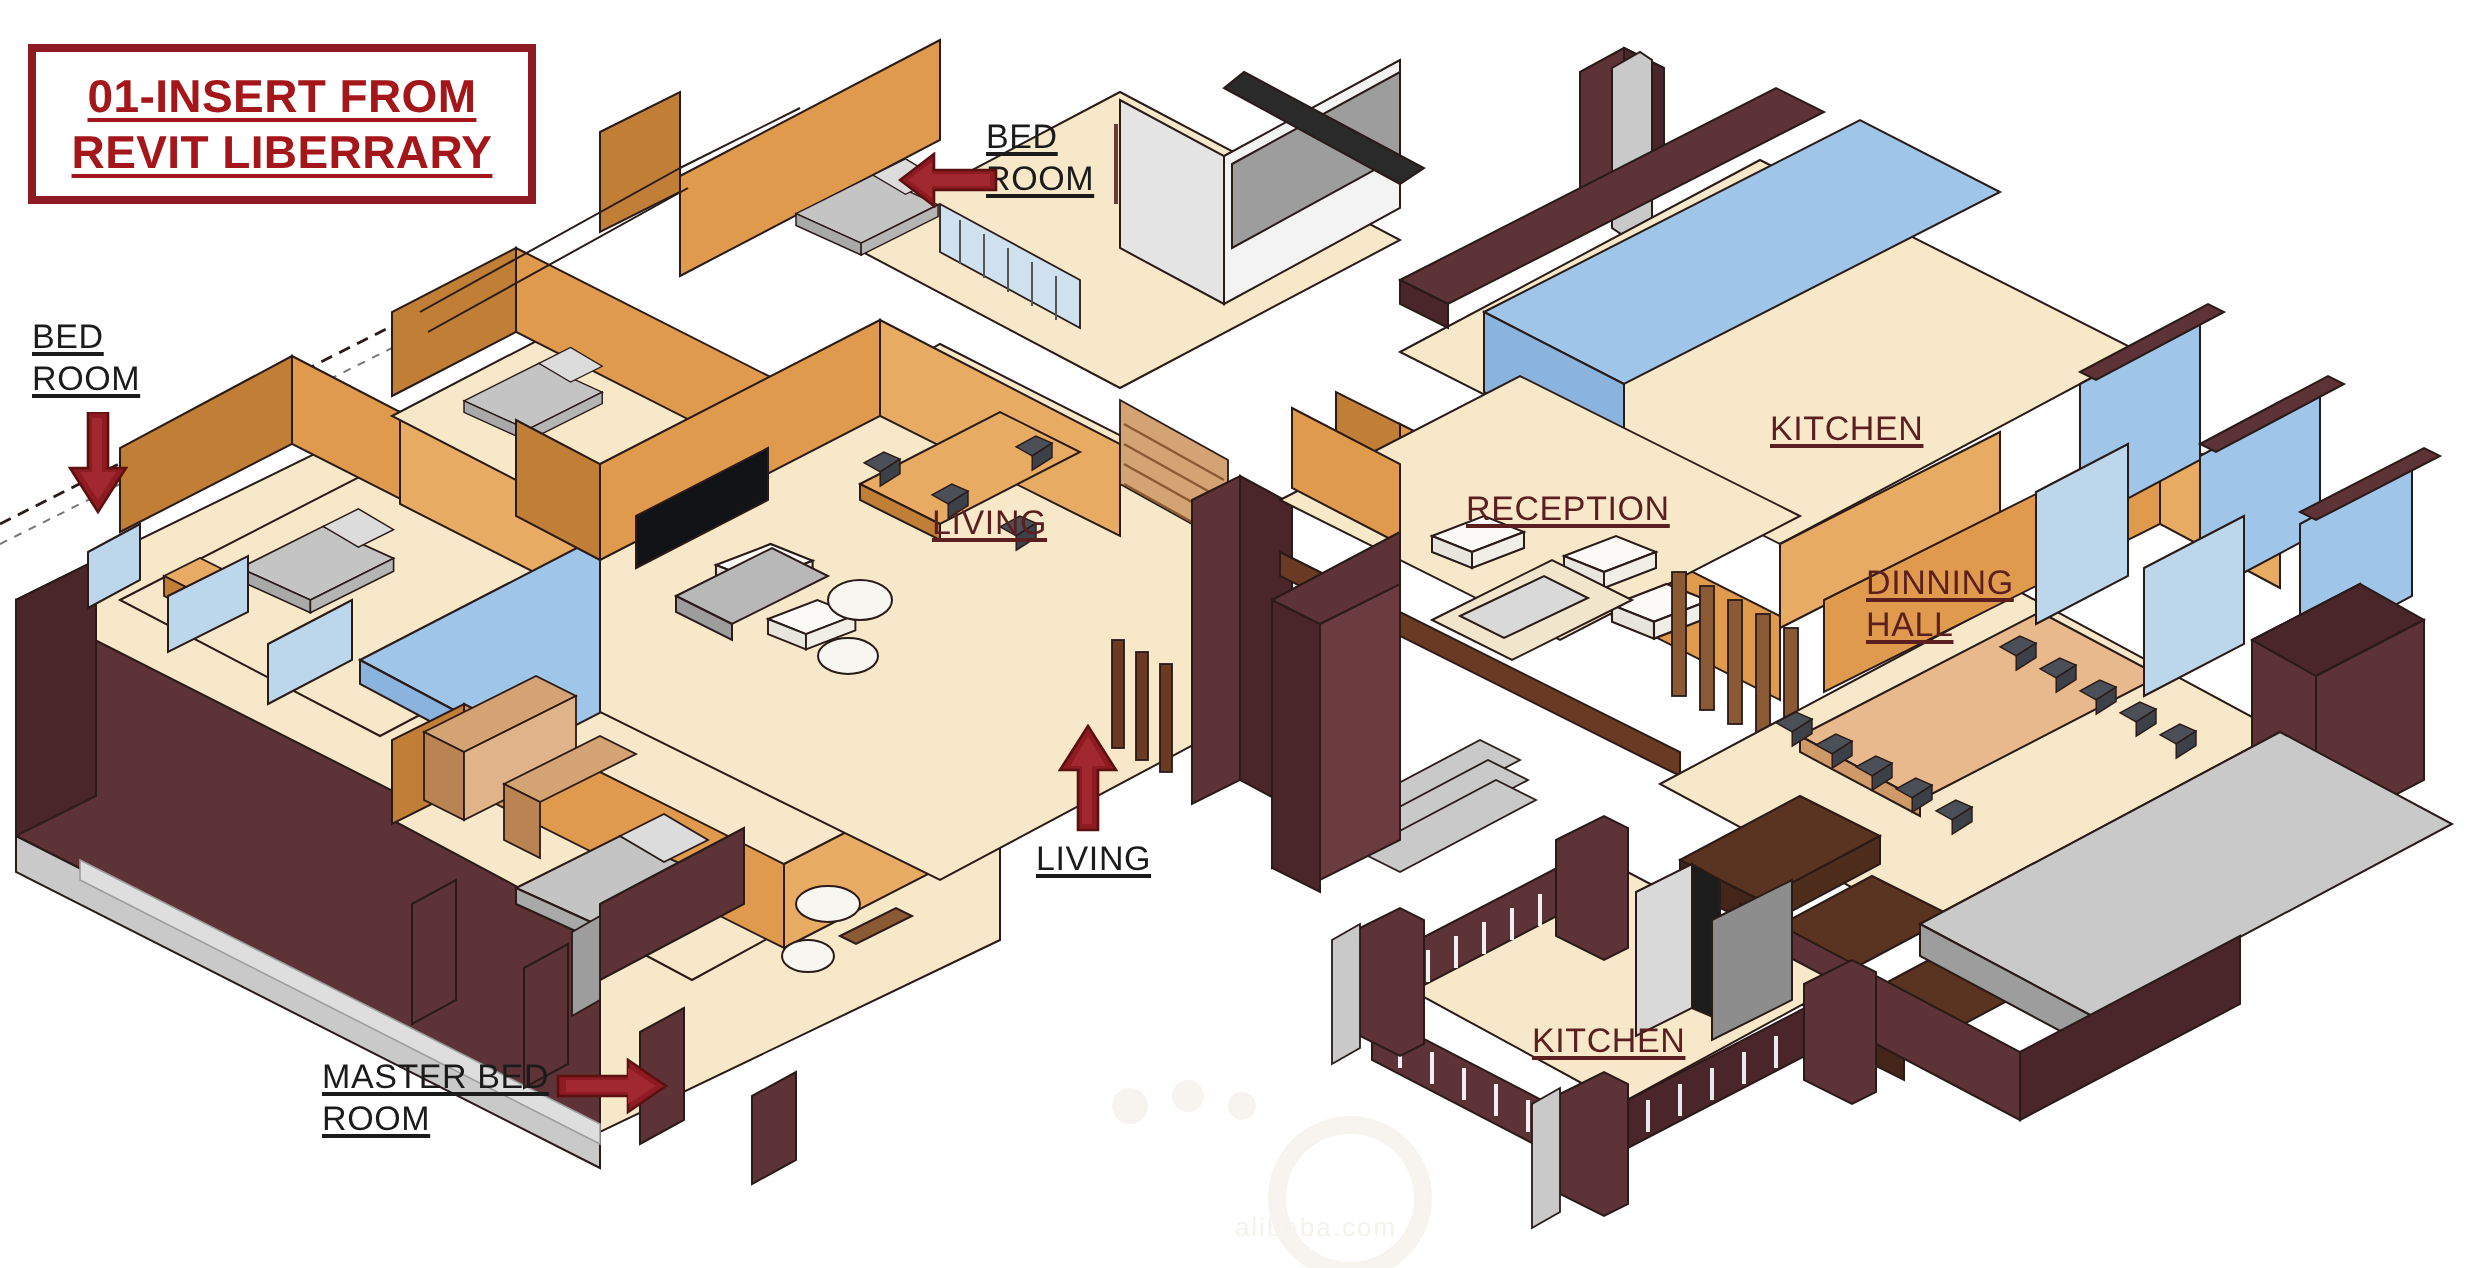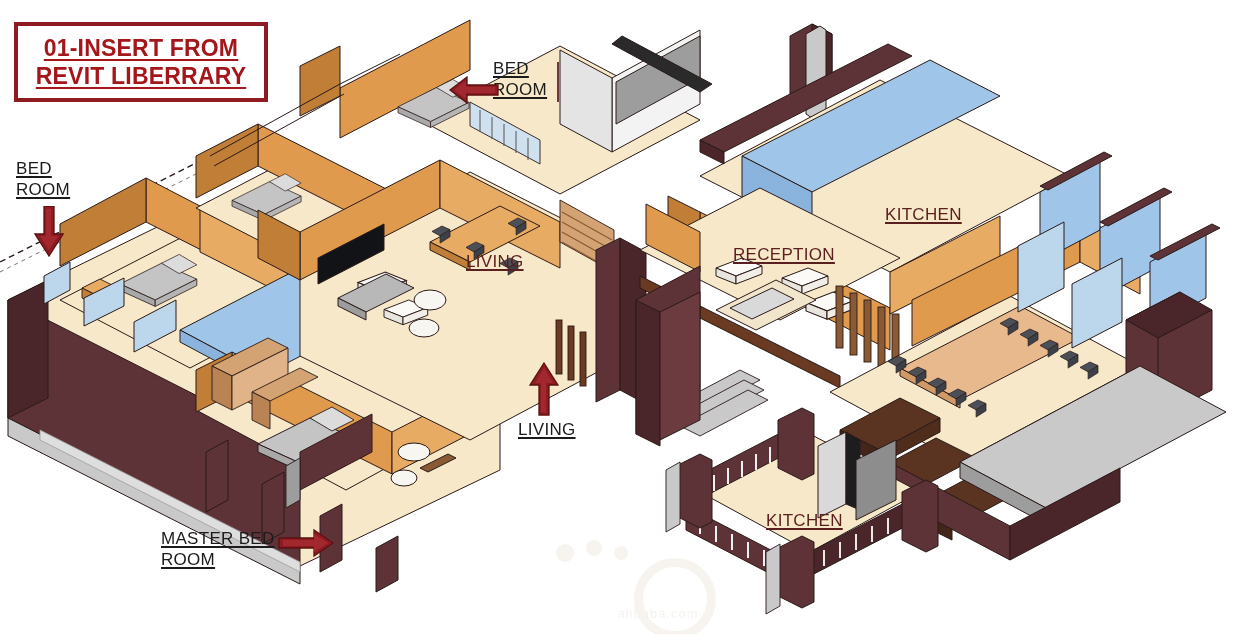--- a/index.html
+++ b/index.html
@@ -475,17 +475,21 @@
     <svg width="56" height="30" viewBox="0 0 56 30">
       <polygon points="1,10 36,10 36,2 55,15 36,28 36,20 1,20" fill="#8e1b22" stroke="#5c1010" stroke-width="1.3"></polygon>
       <polygon points="5,12 36,12 36,6 50,15 36,24 36,18 5,18" fill="#a22830"></polygon>
     </svg>
   </div>
 
   <div class="lbl" style="left:733px;top:217px;margin-top:28px;">RECEPTION</div>
 
   <div class="lbl" style="left:885px;top:205px;">KITCHEN</div>
 
+  <div class="lbl two" style="left:933px;top:281px;width:80px;">
+    <div>DINNING</div>
+    <div>HALL</div>
+  </div>
 
   <div class="lbl" style="left:766px;top:511px;">KITCHEN</div>
 
 
 </div>
 
 </body></html>

